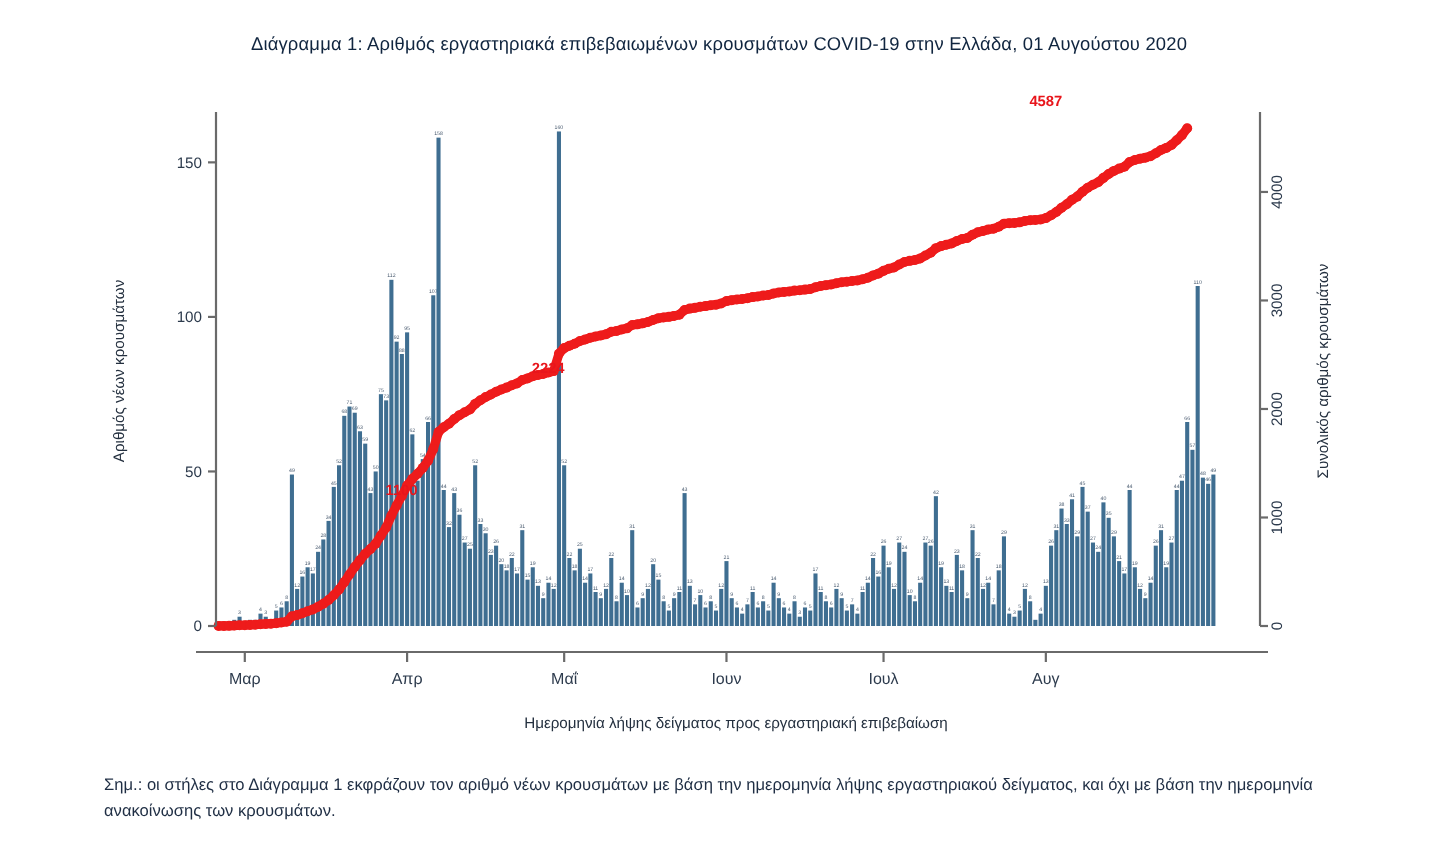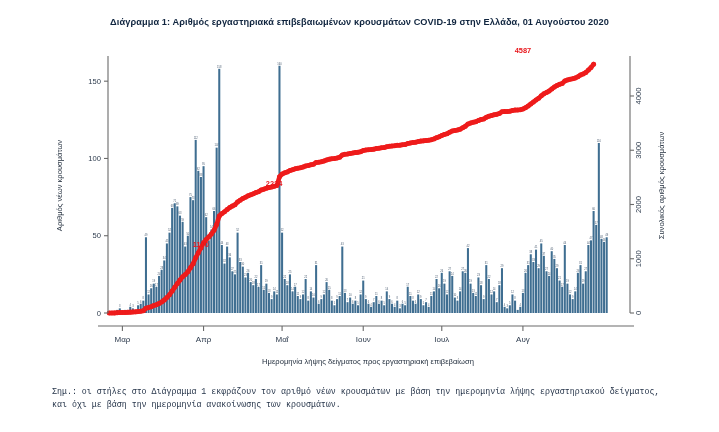--- a/index.html
+++ b/index.html
@@ -21,21 +21,21 @@
     width: 719px;
     height: 432px;
   }
   #chart-title {
     position: absolute;
     left: 0;
     top: 17px;
     width: 719px;
     text-align: center;
     font-size: 9.2px;
-    font-weight: bold;
+    font-weight: normal;
     color: #10253f;
     letter-spacing: 0.1px;
     white-space: nowrap;
   }
   #plot-wrap {
     position: absolute;
     left: 0;
     top: 0;
     width: 719px;
     height: 380px;
@@ -72,21 +72,21 @@
     text-anchor: middle;
   }
   #footnote {
     position: absolute;
     left: 52px;
     top: 386px;
     width: 620px;
     font-size: 8.3px;
     line-height: 1.55;
     color: #1f2e44;
-    font-family: Liberation Mono, monospace;
+    font-family: Liberation Sans, sans-serif;
   }
 </style>
 </head>
 <body>
 
 <div id="figure">
 
   <div id="chart-title">Διάγραμμα 1: Αριθμός εργαστηριακά επιβεβαιωμένων κρουσμάτων COVID-19 στην Ελλάδα, 01 Αυγούστου 2020</div>
 
   <div id="plot-wrap">

